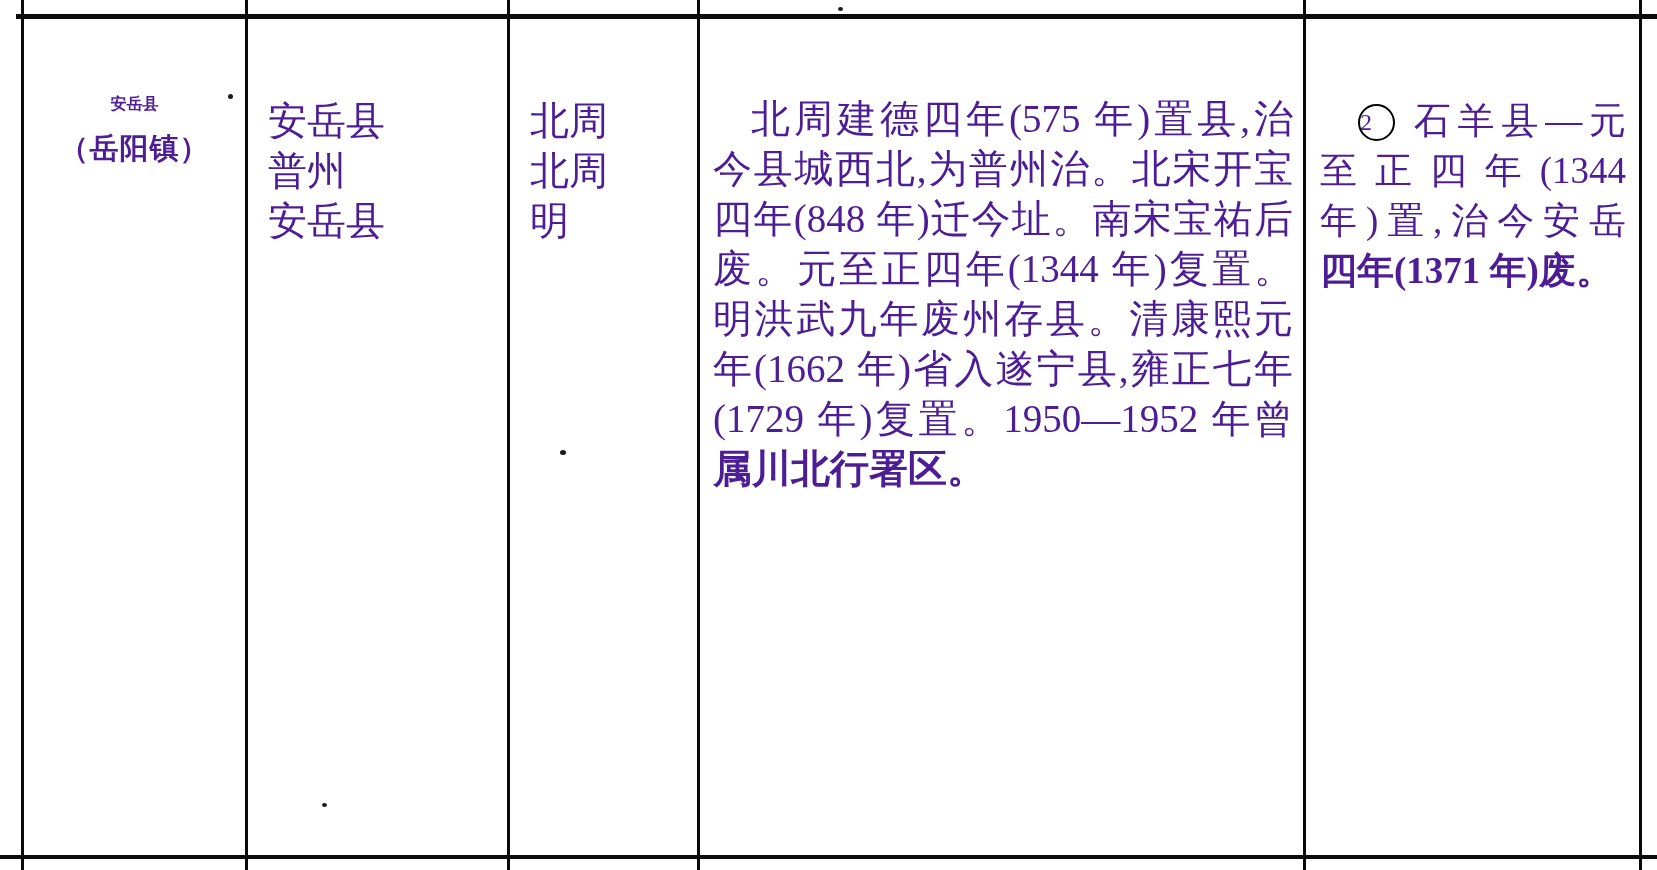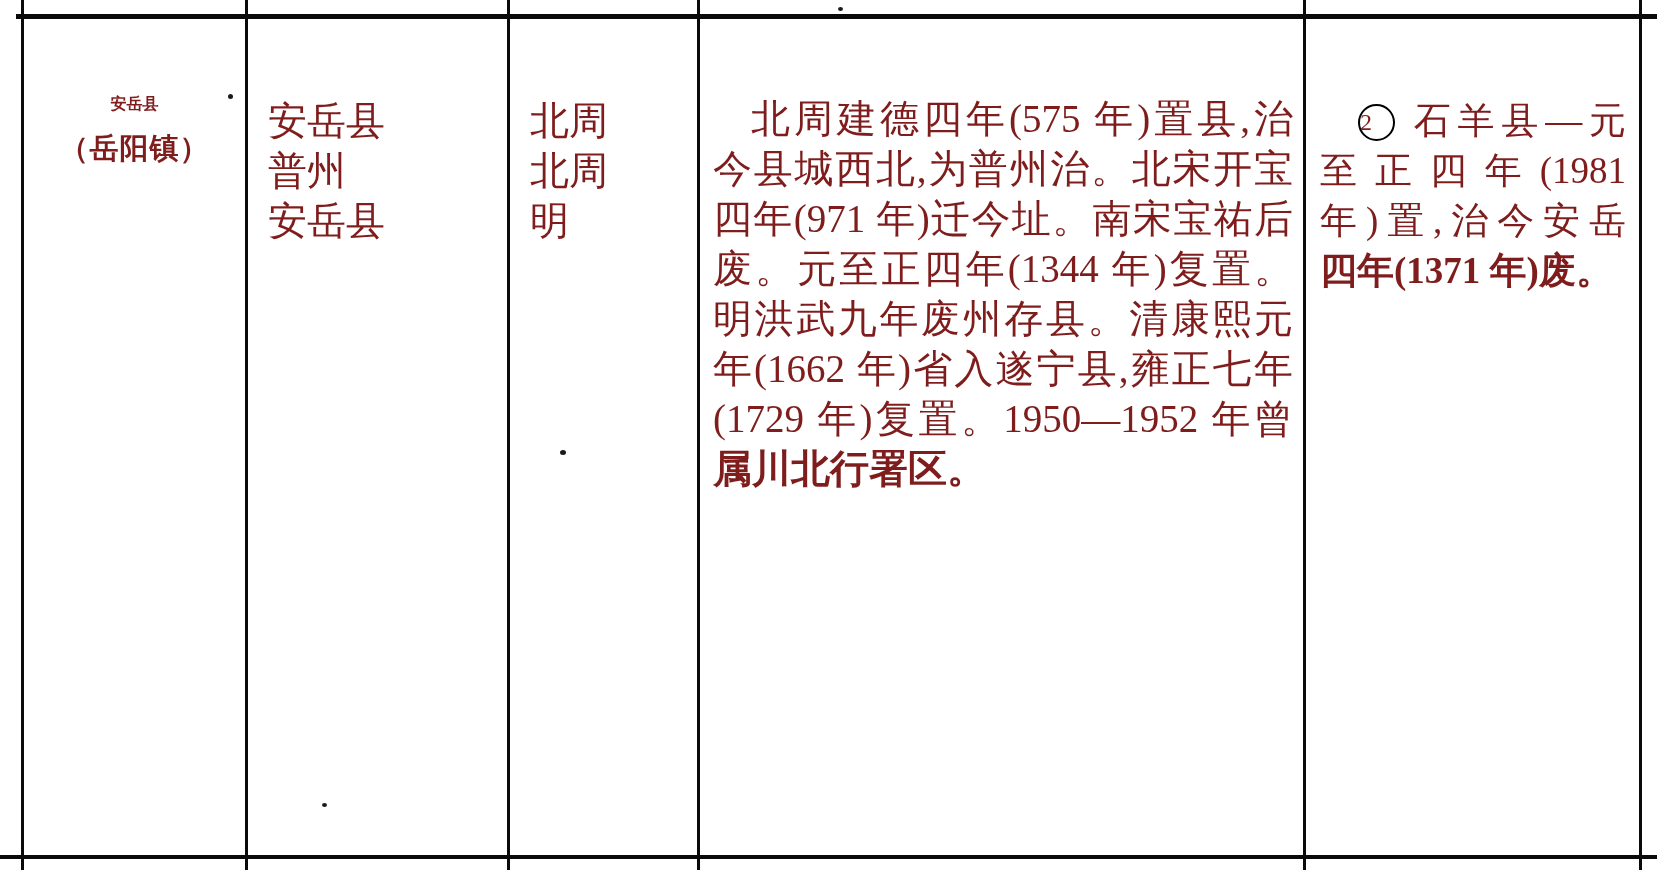--- a/index.html
+++ b/index.html
@@ -1,20 +1,20 @@
 <!DOCTYPE html>
 <html><head>
 <meta charset="utf-8">
 <style>
   html,body{margin:0;padding:0;background:#ffffff;}
   .page{
     position:relative;
     width:1657px;height:870px;
     background:#ffffff;
-    color:#7f1d1d;
+    color:#4c1d95;
     font-family:"Liberation Serif","DejaVu Serif",serif;
     overflow:hidden;
   }
   
   .vline{position:absolute;top:0;bottom:0;width:3px;background:#0a0a0a;}
   .hline{position:absolute;height:5px;background:#0a0a0a;}
   .hline.top{left:16px;right:0;top:14px;}
   .hline.bottom{left:0;right:0;top:855px;height:4px;}
 
   .cell{position:absolute;}
@@ -77,34 +77,34 @@
 
   <div class="cell dynasties">
     <div>北周</div>
     <div>北周</div>
     <div>明</div>
   </div>
 
   <div class="cell history">
     <div class="ln first">北周建德四年(575 年)置县,治</div>
     <div class="ln">今县城西北,为普州治。北宋开宝</div>
-    <div class="ln">四年(971 年)迁今址。南宋宝祐后</div>
+    <div class="ln">四年(848 年)迁今址。南宋宝祐后</div>
     <div class="ln">废。元至正四年(1344 年)复置。</div>
     <div class="ln">明洪武九年废州存县。清康熙元</div>
     <div class="ln">年(1662 年)省入遂宁县,雍正七年</div>
     <div class="ln">(1729 年)复置。1950—1952 年曾</div>
     <div class="ln last">属川北行署区。</div>
   </div>
 
   <div class="cell notes">
     <div class="note2">
       <div class="ln first">
         <span class="marker">2</span><span>石羊县—元</span>
       </div>
-      <div class="ln">至正四年(1981</div>
+      <div class="ln">至正四年(1344</div>
       <div class="ln">年)置,治今安岳</div>
       <div class="ln last">四年(1371 年)废。</div>
     </div>
   </div>
 
   <div class="dot d1"></div>
   <div class="dot d2"></div>
   <div class="dot d3"></div>
   <div class="dot d4"></div>
 

